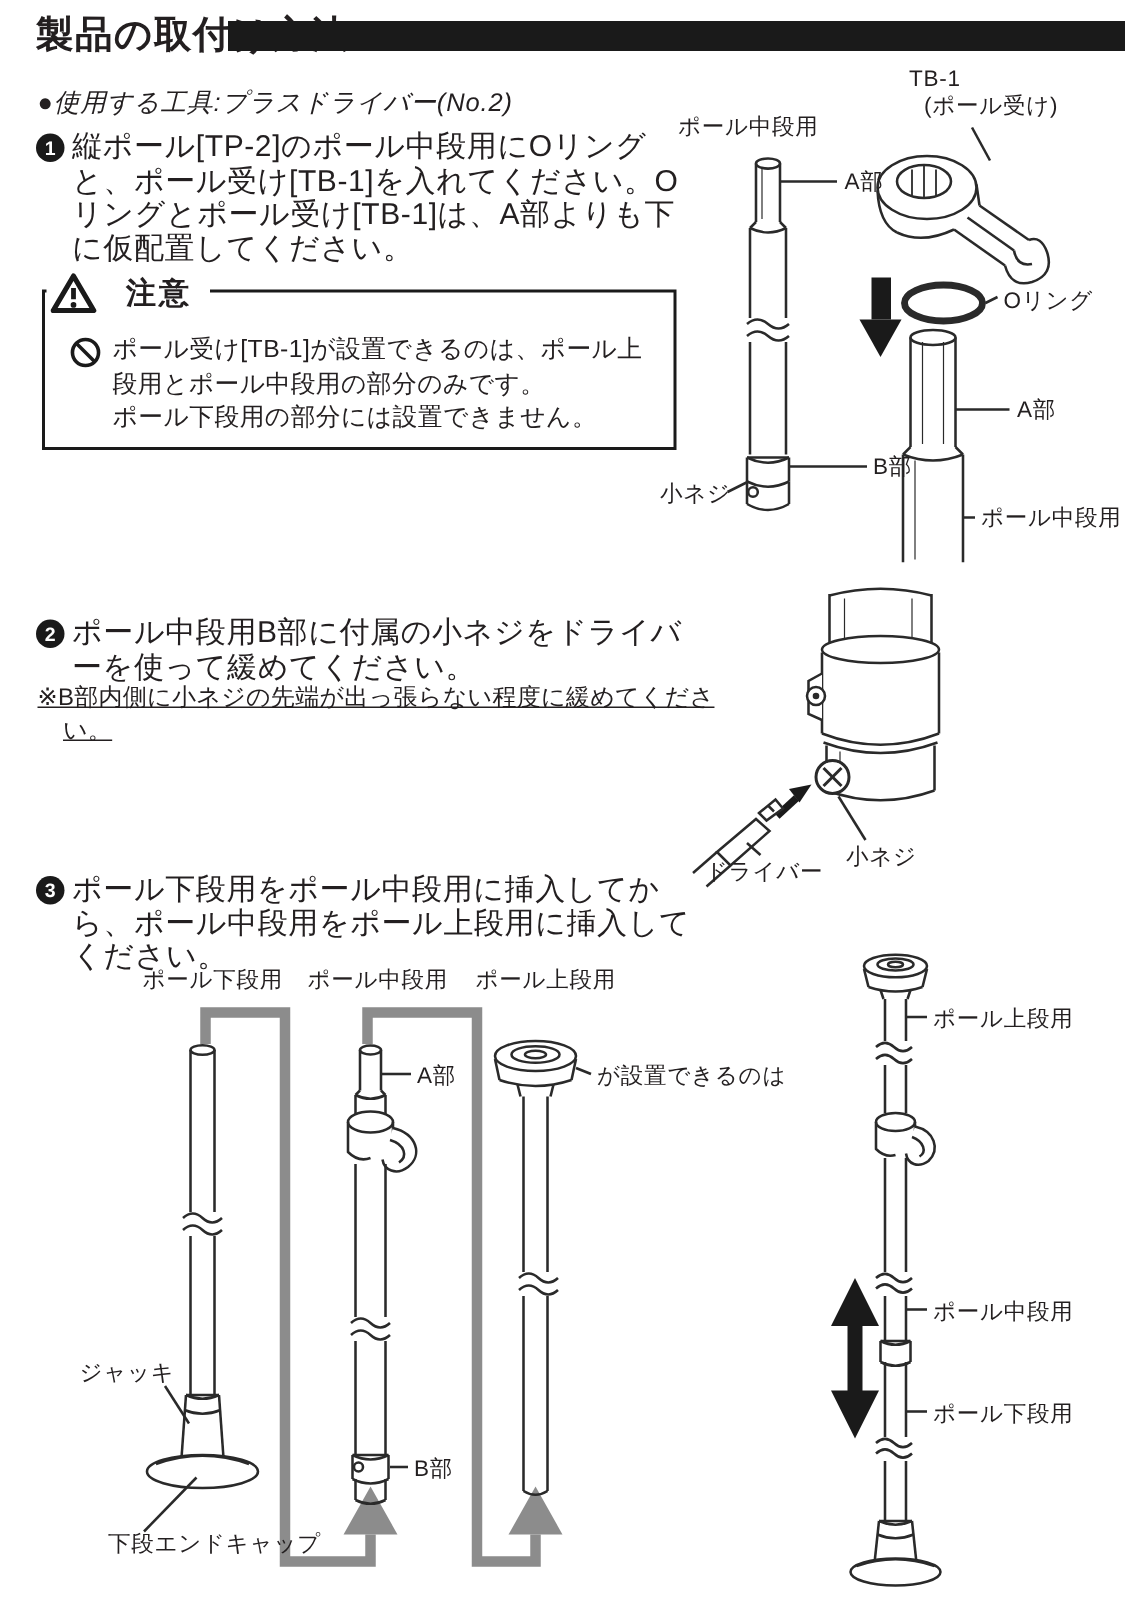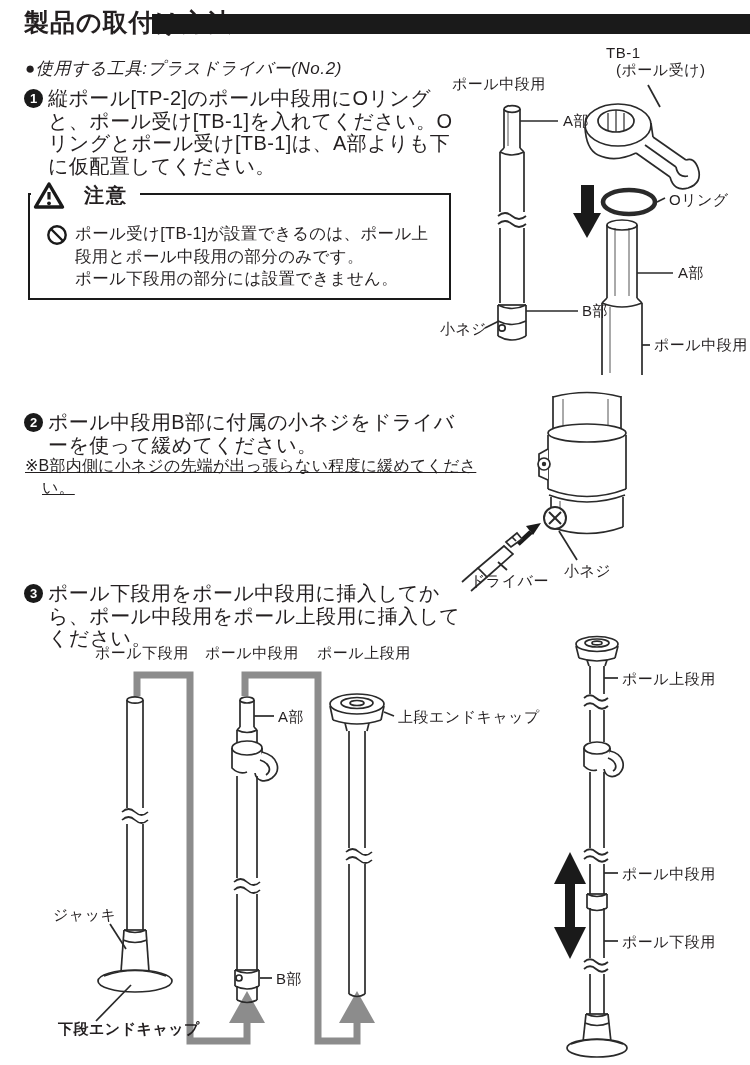--- a/index.html
+++ b/index.html
@@ -327,21 +327,21 @@
         <rect x="545" y="253" width="10" height="49"></rect>
         <polygon points="550,224 534,256 566,256"></polygon>
         <polygon points="550,331 534,299 566,299"></polygon>
       </g>
     </svg>
     <div class="dlabel" style="left:75px;top:16px;">ポール下段用</div>
     <div class="dlabel" style="left:185px;top:16px;">ポール中段用</div>
     <div class="dlabel" style="left:297px;top:16px;">ポール上段用</div>
     <div class="dlabel" style="left:258px;top:80px;">A部</div>
     <div class="dlabel" style="left:256px;top:342px;">B部</div>
-    <div class="dlabel" style="left:378px;top:80px;">上段エンドキャップ</div>
+    <div class="dlabel" style="left:378px;top:80px;">が設置できるのは</div>
     <div class="dlabel" style="left:33px;top:278px;">ジャッキ</div>
-    <div class="dlabel" style="left:38px;top:392px;font-weight:bold;">下段エンドキャップ</div>
+    <div class="dlabel" style="left:52px;top:392px;">下段エンドキャップ</div>
     <div class="dlabel" style="left:602px;top:42px;">ポール上段用</div>
     <div class="dlabel" style="left:602px;top:237px;">ポール中段用</div>
     <div class="dlabel" style="left:602px;top:305px;">ポール下段用</div>
   </div>
 
 </div>
 
 </body></html>

